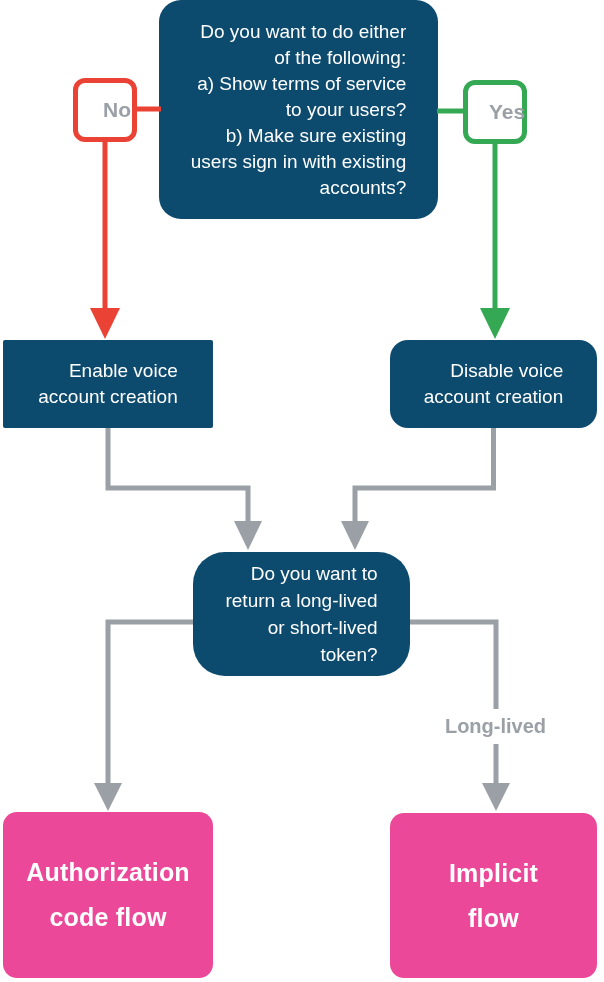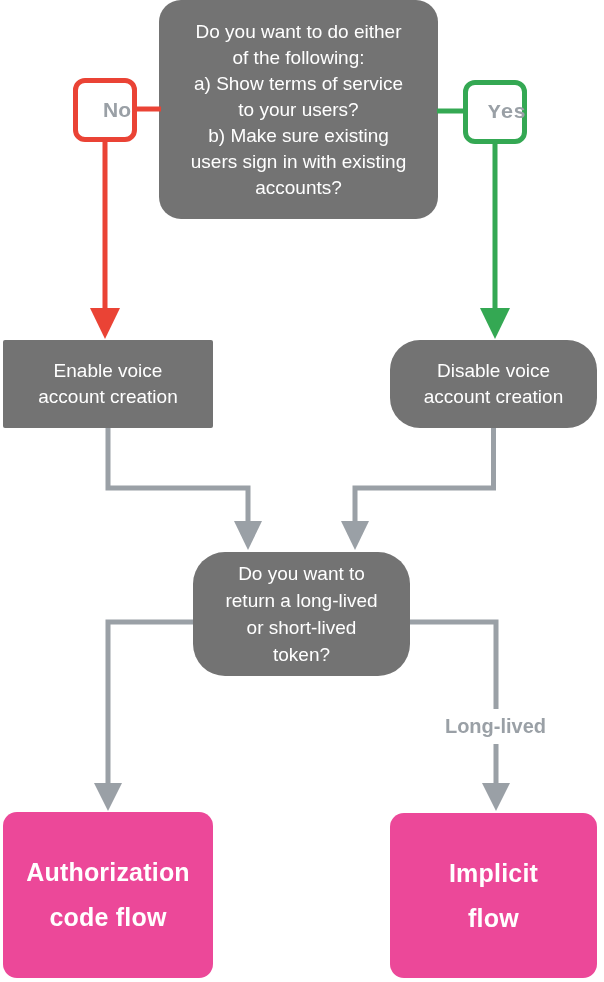--- a/index.html
+++ b/index.html
@@ -16,42 +16,42 @@
   }
   .node {
     position: absolute;
     display: flex; align-items: center; justify-content: center;
     text-align: center;
     white-space: pre-line;
     color: #ffffff;
     z-index: 1;
     box-sizing: border-box;
   }
-  .gray-node { background: #737373; }
+  .gray-node { background: #0c4a6e; text-align: right; }
   .blue-node {
     background: #ec4899;
     border-radius: 14px;
     font-weight: bold;
     font-size: 25px;
     line-height: 45px;
     letter-spacing: 0.2px;
   }
   .node-question-top {
     left: 159px; top: 0; width: 279px; height: 219px;
     border-radius: 22px;
     font-size: 19px; line-height: 26px;
   }
   .node-enable {
     left: 3px; top: 340px; width: 210px; height: 88px;
     border-radius: 2px;
     font-size: 19px; line-height: 26px;
   }
   .node-disable {
     left: 390px; top: 340px; width: 207px; height: 88px;
-    border-radius: 30px;
+    border-radius: 18px;
     font-size: 19px; line-height: 26px;
   }
   .node-question-token {
     left: 193px; top: 552px; width: 217px; height: 124px;
     border-radius: 32px;
     font-size: 19px; line-height: 27px;
   }
   .node-auth { left: 3px; top: 812px; width: 210px; height: 166px; }
   .node-implicit { left: 390px; top: 813px; width: 207px; height: 165px; }
 
@@ -68,21 +68,21 @@
     background: #ffffff;
     border-radius: 12px;
     display: flex; align-items: center; justify-content: center;
     font-size: 21px; font-weight: bold;
     color: #9AA0A6;
     box-sizing: border-box;
     z-index: 3;
     padding-left: 24px;
   }
   .badge-no  { left: 73px;  top: 78px; border: 5px solid #EA4335; }
-  .badge-yes { left: 463px; top: 80px; border: 5px solid #34A853; font-family: Liberation Mono, monospace; }
+  .badge-yes { left: 463px; top: 80px; border: 5px solid #34A853; }
 
   .edge-label {
     position: absolute;
     background: #ffffff;
     color: #9AA0A6;
     font-size: 20px; font-weight: bold;
     display: flex; align-items: center; justify-content: center;
     z-index: 3;
   }
   .label-short { left: 22px;  top: 709px; width: 170px; height: 35px; }

